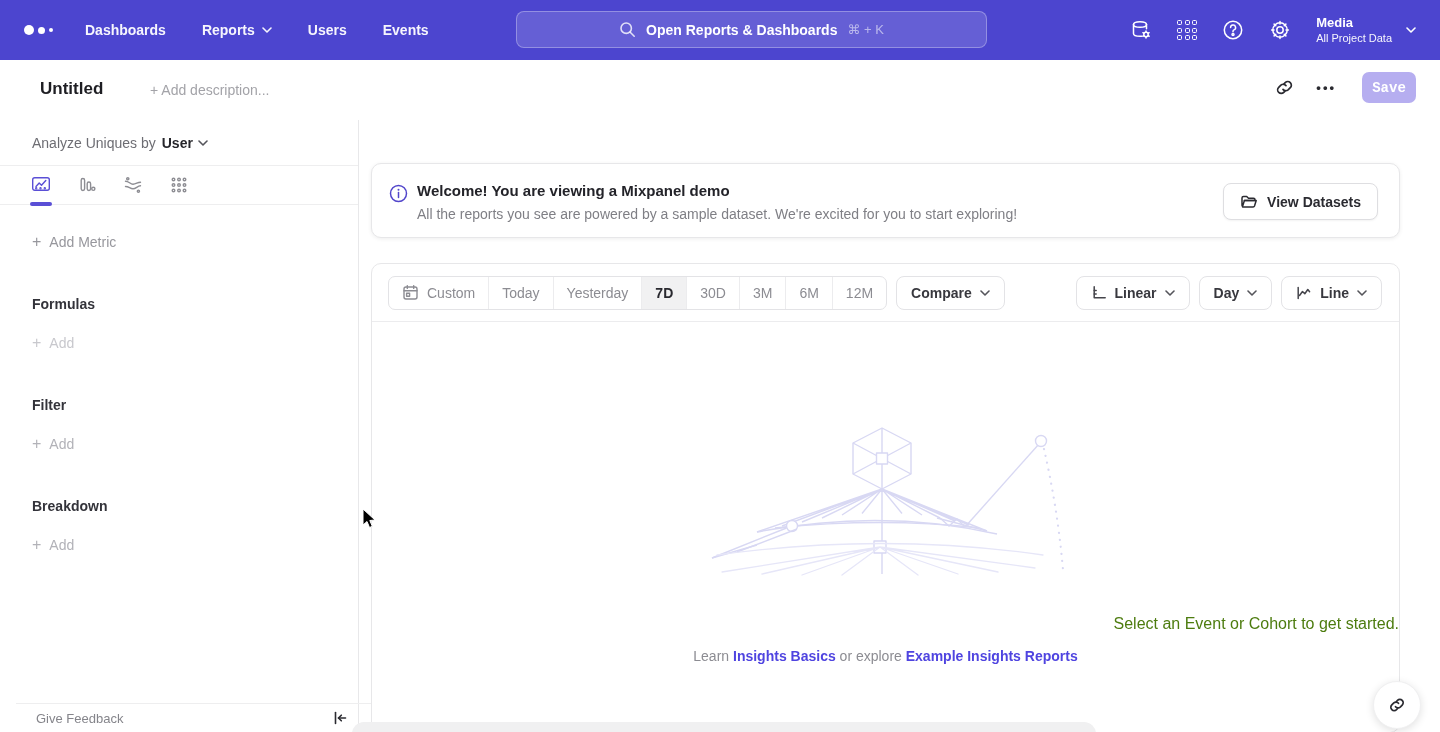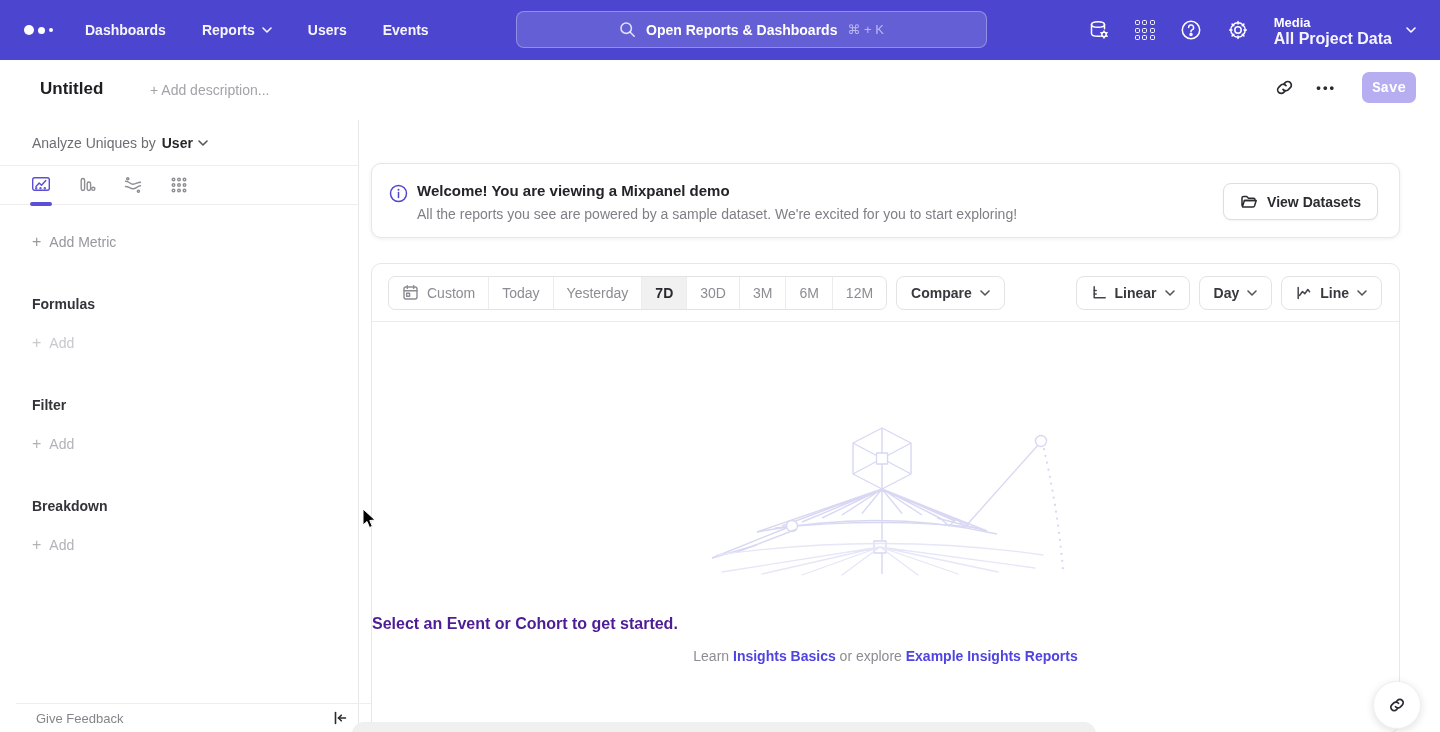--- a/index.html
+++ b/index.html
@@ -30,21 +30,21 @@
     align-items:center; gap:25px; color:#fff; }
   .nav-icon { width:22px; height:22px; color:#fff; cursor:pointer; }
   .nav-icon svg { width:100%; height:100%; }
   .nav-icon path, .nav-icon circle, .nav-icon ellipse, .nav-icon rect
     { fill:none; stroke:currentColor; stroke-width:1.5; stroke-linecap:round; stroke-linejoin:round; }
   .grid-icon { display:grid; grid-template-columns:repeat(3,5px); grid-template-rows:repeat(3,5px);
     gap:2.5px; width:auto; height:auto; }
   .grid-icon span { width:5px; height:5px; border-radius:1.5px; border:1.4px solid #fff; }
   .project { display:flex; align-items:center; gap:14px; cursor:pointer; }
   .project .p-name { font-size:13px; font-weight:700; color:#fff; line-height:17px; }
-  .project .p-scope { font-size:16px; font-weight:700; color:rgba(255,255,255,.95); line-height:15px; }
+  .project .p-scope { font-size:11px; font-weight:400; color:rgba(255,255,255,.95); line-height:15px; }
 
   
   .subheader { position:absolute; left:0; top:60px; width:1440px; height:60px; background:#fff; }
   .doc-title { position:absolute; left:40px; top:19px; font-size:17px; font-weight:700; color:#1e1e23; cursor:text; }
   .doc-desc { position:absolute; left:114px; top:22px; font-size:14px; color:#a3a3a8; cursor:text;margin-left:36px; }
   .hdr-actions { position:absolute; right:24px; top:12px; display:flex; align-items:center; gap:22px; }
   .hdr-icon { width:19px; height:19px; color:#2b2b31; cursor:pointer; }
   .hdr-icon svg { width:100%; height:100%; }
   .hdr-icon path { fill:none; stroke:currentColor; stroke-width:1.7; stroke-linecap:round; stroke-linejoin:round; }
   .hdr-dots { font-size:13px; letter-spacing:2px; color:#2b2b31; cursor:pointer; font-weight:700; }
@@ -120,22 +120,22 @@
     font-weight:600; color:#38383e; cursor:pointer; white-space:nowrap;
     font-family:"Liberation Sans",sans-serif; }
   .btn-outline svg.ic { width:16px; height:16px; }
   .btn-outline svg.ic path { fill:none; stroke:#45454b; stroke-width:1.5; stroke-linecap:round; stroke-linejoin:round; }
   .btn-outline .chev { color:#55555b; }
   .compare-btn { margin-left:9px; }
   .right-controls { margin-left:auto; display:flex; align-items:center; gap:9px; }
 
   
   .illustration { position:absolute; left:325px; top:158px; width:380px; height:155px; }
-  .empty-title { position:absolute; left:0; width:100%; top:351px; text-align:left;
-    font-size:16px; font-weight:700; color:#4c1d95; }
+  .empty-title { position:absolute; left:0; width:100%; top:351px; text-align:right;
+    font-size:16px; font-weight:400; color:#4d7c0f; }
   .empty-sub { position:absolute; left:0; width:100%; top:384px; text-align:center;
     font-size:14px; color:#8c8c92; }
   .empty-sub a { color:#4F44E0; font-weight:600; text-decoration:none; cursor:pointer; }
 
   
   .bottom-sheet { position:absolute; left:352px; top:722px; width:744px; height:12px;
     background:#f0f0f1; border-radius:12px 12px 0 0; }
   .fab { position:absolute; left:1373px; top:681px; width:48px; height:48px; border-radius:50%;
     background:#fff; border:1px solid #f0f0f1; box-shadow:0 2px 8px rgba(0,0,0,.12);
     display:flex; align-items:center; justify-content:center; cursor:pointer; }

